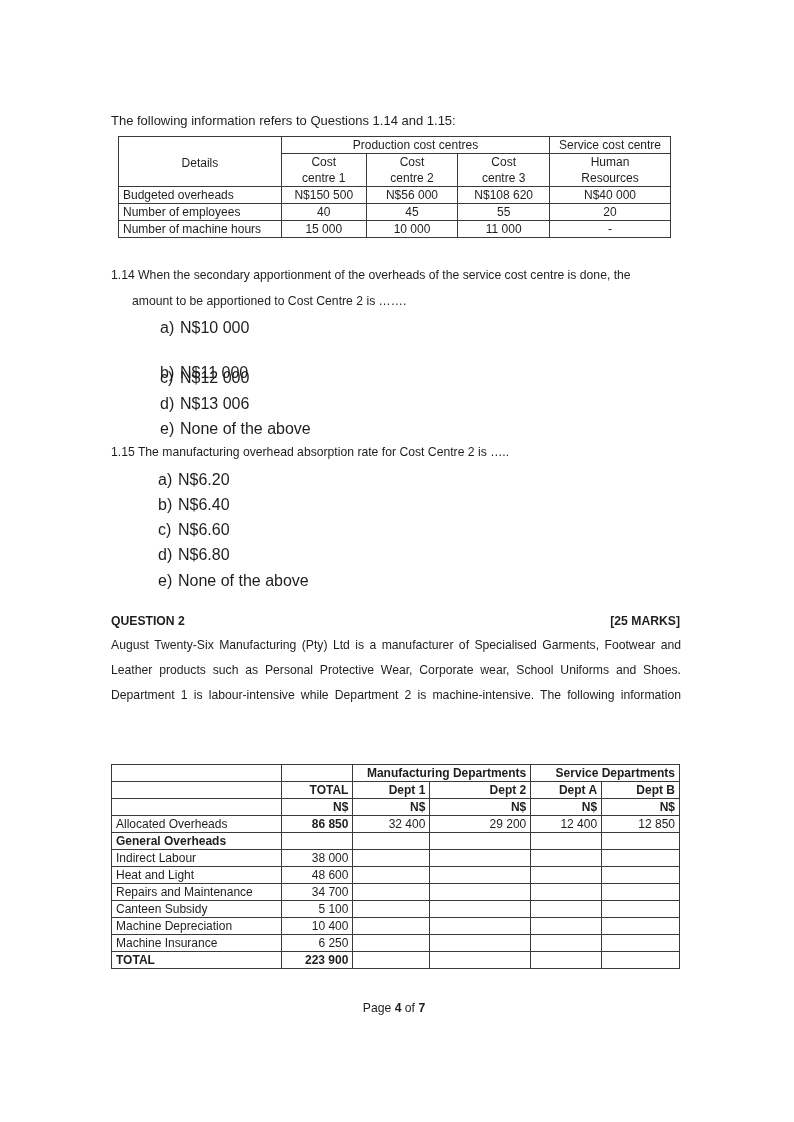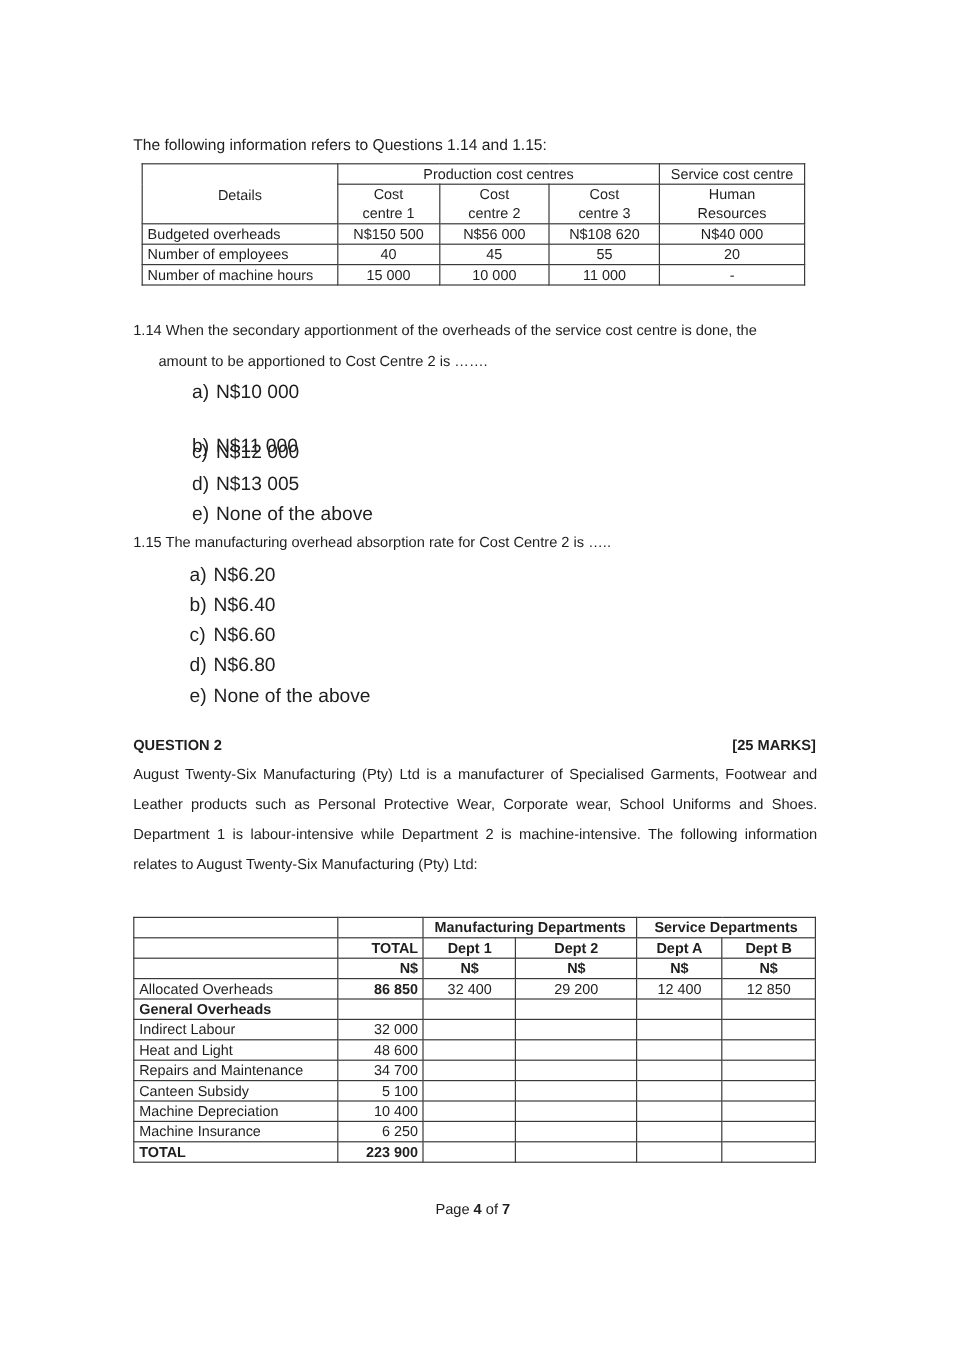--- a/index.html
+++ b/index.html
@@ -31,21 +31,21 @@
     #q2-title { left: 111px; top: 614px; font-weight: bold; }
     #q2-marks { right: 114px; top: 614px; font-weight: bold; }
     .para { position: absolute; left: 111px; width: 570px; font-size: 12.2px; line-height: 25px; text-align: justify; }
     .para-line { display: block; height: 25px; white-space: nowrap; }
     .just { text-align: justify; text-align-last: justify; white-space: normal; }
 
     
     #table2 { left: 111px; top: 764px; width: 569px; }
     #table2 td { height: 16px; line-height: 16px; padding: 0 4px; }
     #table2 td.r { text-align: right; }
-    #table2 td.c { text-align: center; }
+    #table2 td.c { text-align: right; }
     #table2 td.l { text-align: left; }
 
     #footer { left: 0; width: 788px; top: 1001px; text-align: center; font-size: 12.2px; }
   </style>
 </head>
 <body>
 
 <div id="intro-heading" class="abs">The following information refers to Questions 1.14 and 1.15:</div>
 
 <table id="table1">
@@ -104,21 +104,21 @@
 <div class="opt" style="left:160px; top:319px;">
   <span class="letter">a)</span><span>N$10 000</span>
 </div>
 <div class="opt" style="left:160px; top:364px;">
   <span class="letter">b)</span><span>N$11 000</span>
 </div>
 <div class="opt" style="left:160px; top:369px;">
   <span class="letter">c)</span><span>N$12 000</span>
 </div>
 <div class="opt" style="left:160px; top:395px;">
-  <span class="letter">d)</span><span>N$13 005</span>
+  <span class="letter">d)</span><span>N$13 006</span>
 </div>
 <div class="opt" style="left:160px; top:420px;">
   <span class="letter">e)</span><span>None of the above</span>
 </div>
 
 <div class="qline" style="left:111px; top:445px;">1.15 The manufacturing overhead absorption rate for Cost Centre 2 is …..</div>
 
 <div class="opt" style="left:158px; top:471px;">
   <span class="letter">a)</span><span>N$6.20</span>
 </div>
@@ -135,21 +135,20 @@
   <span class="letter">e)</span><span>None of the above</span>
 </div>
 
 <div id="q2-title" class="abs">QUESTION 2</div>
 <div id="q2-marks" class="abs">[25 MARKS]</div>
 
 <div class="para" style="top:633px;">
   <div class="para-line just">August Twenty-Six Manufacturing (Pty) Ltd is a manufacturer of  Specialised Garments, Footwear and</div>
   <div class="para-line just">Leather products such as Personal Protective Wear, Corporate wear, School Uniforms and Shoes.</div>
   <div class="para-line just">Department 1 is labour-intensive while Department 2 is machine-intensive. The following information</div>
-  <div class="para-line">relates to August Twenty-Six Manufacturing (Pty) Ltd:</div>
 </div>
 
 <table id="table2">
   <colgroup>
     <col style="width:170px">
       <col style="width:72px">
       <col style="width:77px">
       <col style="width:101px">
       <col style="width:71px">
       <col style="width:78px">
@@ -188,21 +187,21 @@
   <tr>
     <td class="l bold">General Overheads</td>
     <td></td>
     <td></td>
     <td></td>
     <td></td>
     <td></td>
   </tr>
   <tr>
     <td class="l">Indirect Labour</td>
-    <td class="r">32 000</td>
+    <td class="r">38 000</td>
     <td></td>
         <td></td>
         <td></td>
         <td></td>
   </tr>
   <tr>
     <td class="l">Heat and Light</td>
     <td class="r">48 600</td>
     <td></td>
         <td></td>

